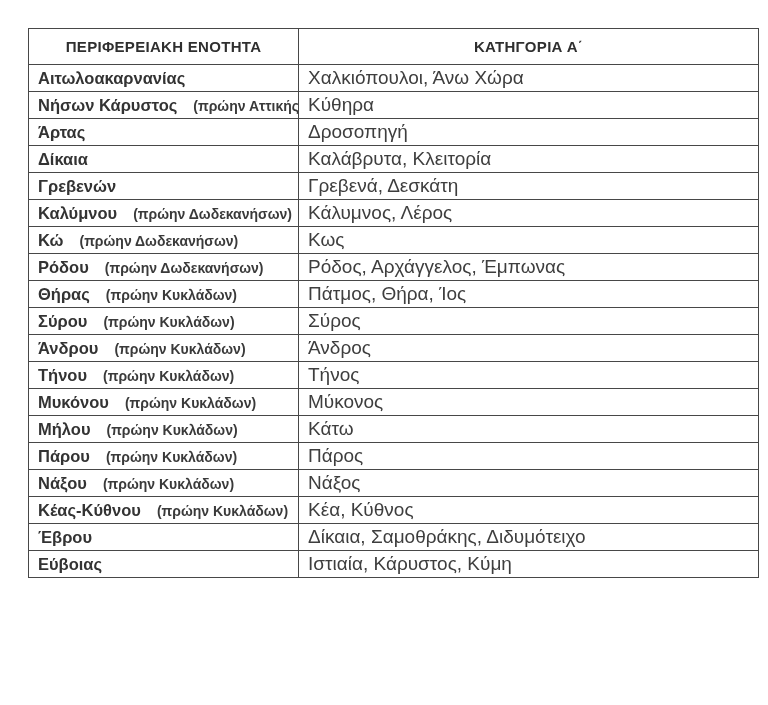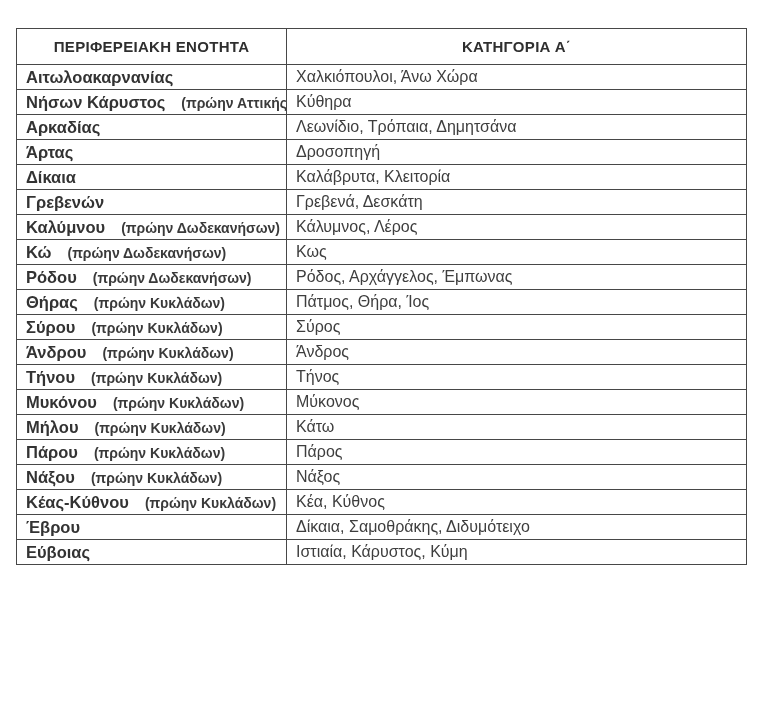--- a/index.html
+++ b/index.html
@@ -8,21 +8,21 @@
     width: 768px;
     height: 705px;
     background: #ffffff;
     font-family: "Liberation Sans", "DejaVu Sans", sans-serif;
     color: #3b3b3b;
     position: relative;
     overflow: hidden;
   }
   .doc-table {
     position: absolute;
-    left: 16px;
+    left: 28px;
     top: 28px;
     width: 730px;
     border-collapse: collapse;
     table-layout: fixed;
     background: #ffffff;
   }
   .doc-table th,
   .doc-table td {
     border: 1.5px solid #474747;
   }
@@ -51,21 +51,21 @@
     color: #333333;
   }
   .unit-note {
     font-weight: 700;
     font-size: 14px;
     color: #3a3a3a;
     margin-left: 16px;
   }
   .category-cell {
     font-weight: 400;
-    font-size: 16px;
+    font-size: 19px;
     color: #3e3e3e;
     padding-left: 12px;
   }
 </style>
 </head>
 <body>
 
 <table class="doc-table">
   <colgroup>
     <col class="unit-col">
@@ -78,24 +78,20 @@
     </tr>
   </thead>
   <tbody id="table-body">
       <tr>
         <td class="unit-cell"><span class="unit-name">Αιτωλοακαρνανίας</span></td>
         <td class="category-cell">Χαλκιόπουλοι, Άνω Χώρα</td>
       </tr>
       <tr>
         <td class="unit-cell"><span class="unit-name">Νήσων Κάρυστος</span><span class="unit-note">(πρώην Αττικής)</span></td>
         <td class="category-cell">Κύθηρα</td>
-      </tr>
-      <tr>
-        <td class="unit-cell"><span class="unit-name">Αρκαδίας</span></td>
-        <td class="category-cell">Λεωνίδιο, Τρόπαια, Δημητσάνα</td>
       </tr>
       <tr>
         <td class="unit-cell"><span class="unit-name">Άρτας</span></td>
         <td class="category-cell">Δροσοπηγή</td>
       </tr>
       <tr>
         <td class="unit-cell"><span class="unit-name">Δίκαια</span></td>
         <td class="category-cell">Καλάβρυτα, Κλειτορία</td>
       </tr>
       <tr>

